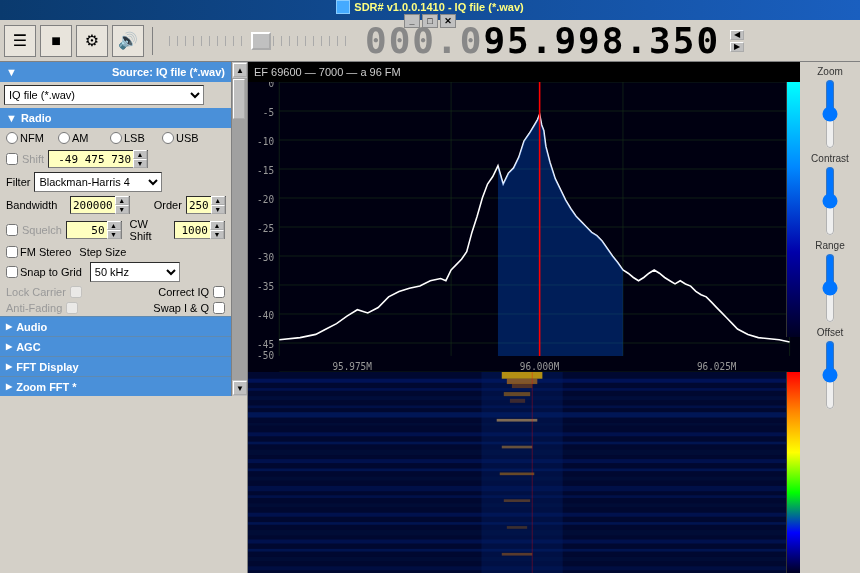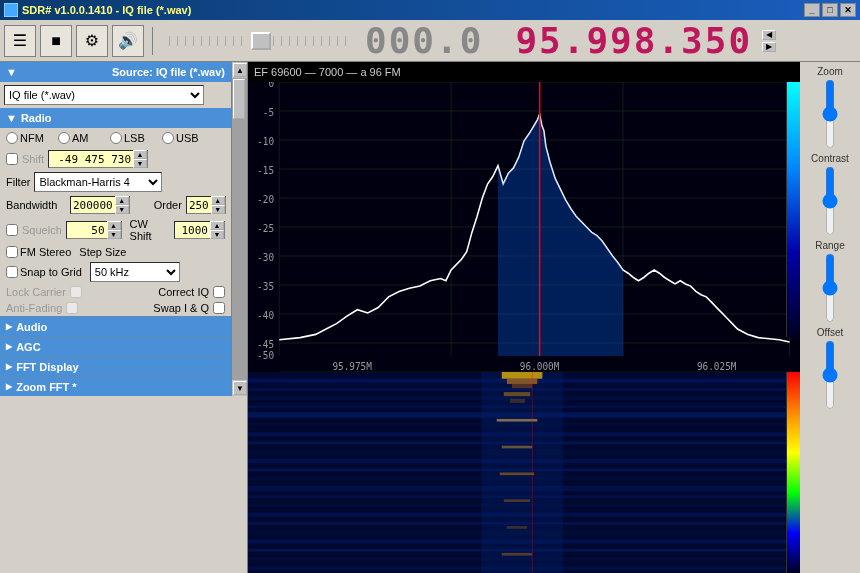--- a/index.html
+++ b/index.html
@@ -17,20 +17,21 @@
     #titlebar {
       background: linear-gradient(to right, #0a3a6e, #1a5fbf);
       color: #ffff80;
       font-size: 11px;
       font-weight: bold;
       height: 20px;
       display: flex;
       align-items: center;
       padding: 0 4px;
       justify-content: space-between;
+      flex-direction: column;
     }
     #titlebar-left { display: flex; align-items: center; gap: 4px; }
     #titlebar-icon { width: 14px; height: 14px; background: #4af; border: 1px solid #88ccff; }
     #titlebar-controls { display: flex; gap: 2px; }
     .title-btn {
       width: 16px; height: 14px; background: #c0c0c0; border: 1px solid #888; 
       font-size: 9px; display: flex; align-items: center; justify-content: center;
       cursor: pointer; color: #000;
     }
 
@@ -59,21 +60,21 @@
 
     #frequency-display {
       font-size: 36px;
       font-weight: bold;
       color: #808080;
       letter-spacing: 2px;
       font-family: monospace;
       display: flex;
       align-items: baseline;
     }
-    #freq-main { color: #be185d; margin-left: 32px; }
+    #freq-main { color: #000000; }
     #freq-nav { display: flex; flex-direction: column; gap: 2px; margin-left: 4px; }
     .freq-arrow { width: 14px; height: 10px; background: #c0c0c0; border: 1px outset #fff; display: flex; align-items: center; justify-content: center; font-size: 8px; cursor: pointer; }
 
     
     #main-content {
       display: flex;
       height: calc(573px - 62px);
     }
 
     

